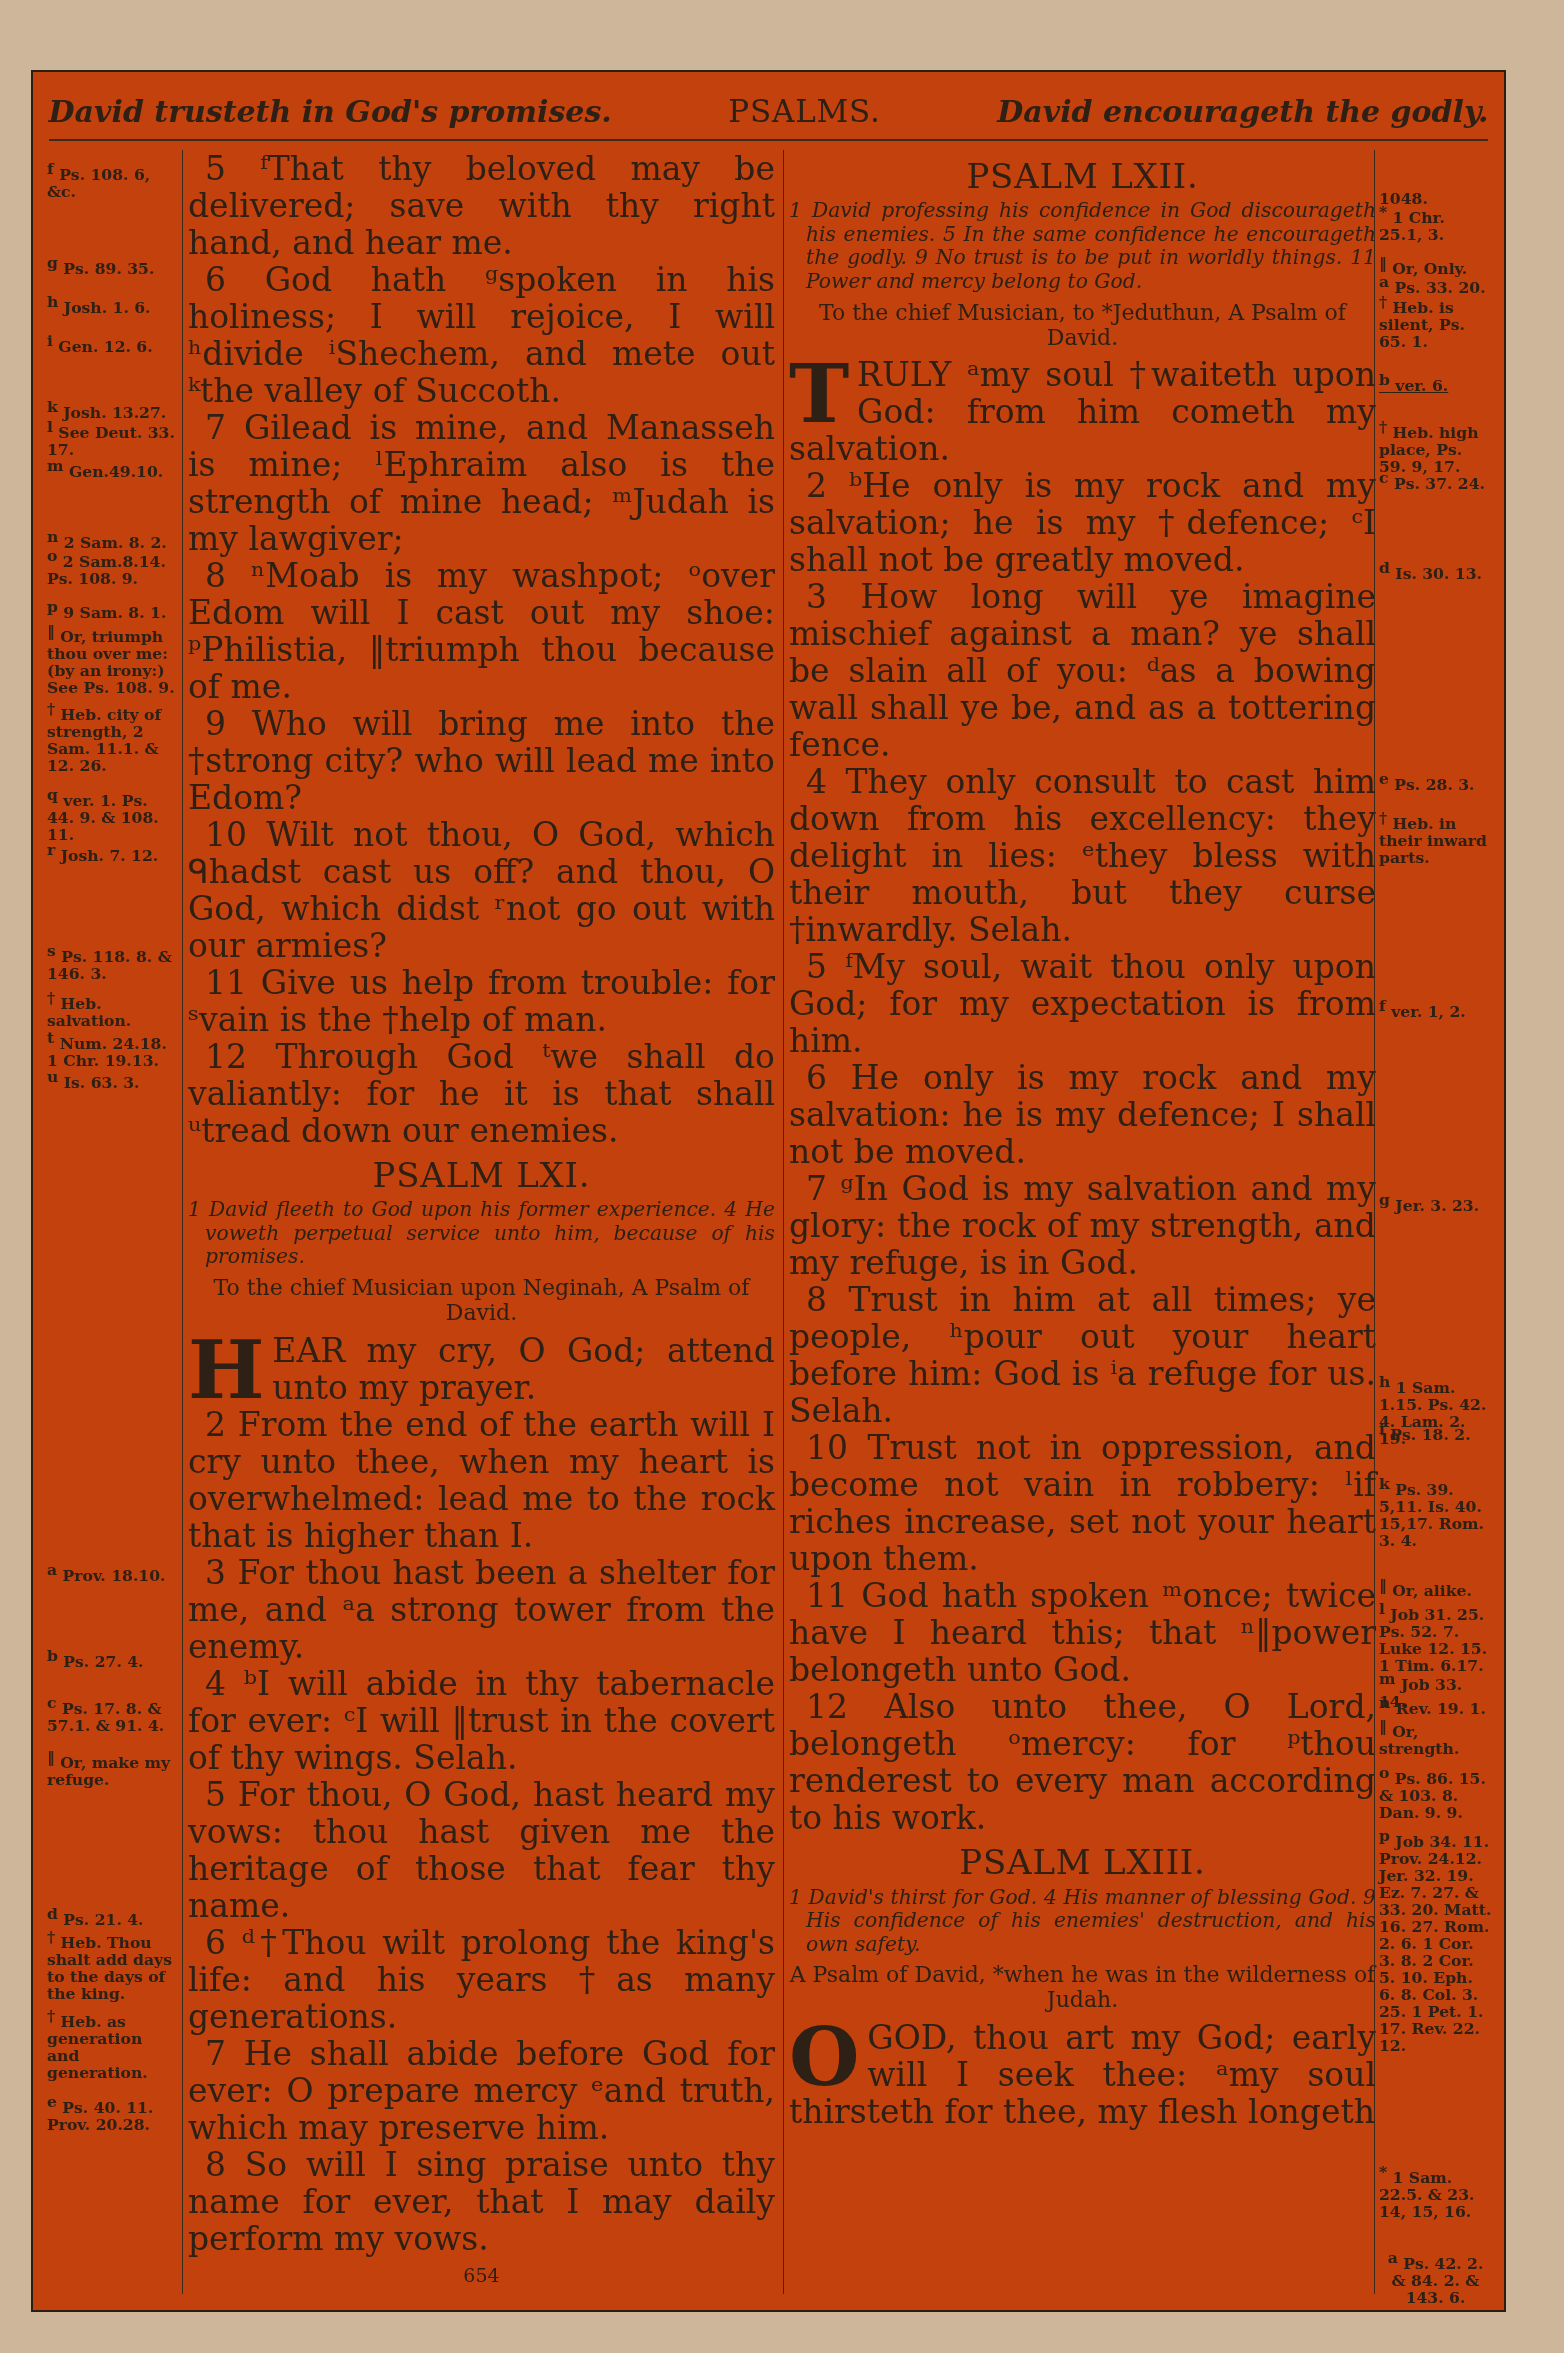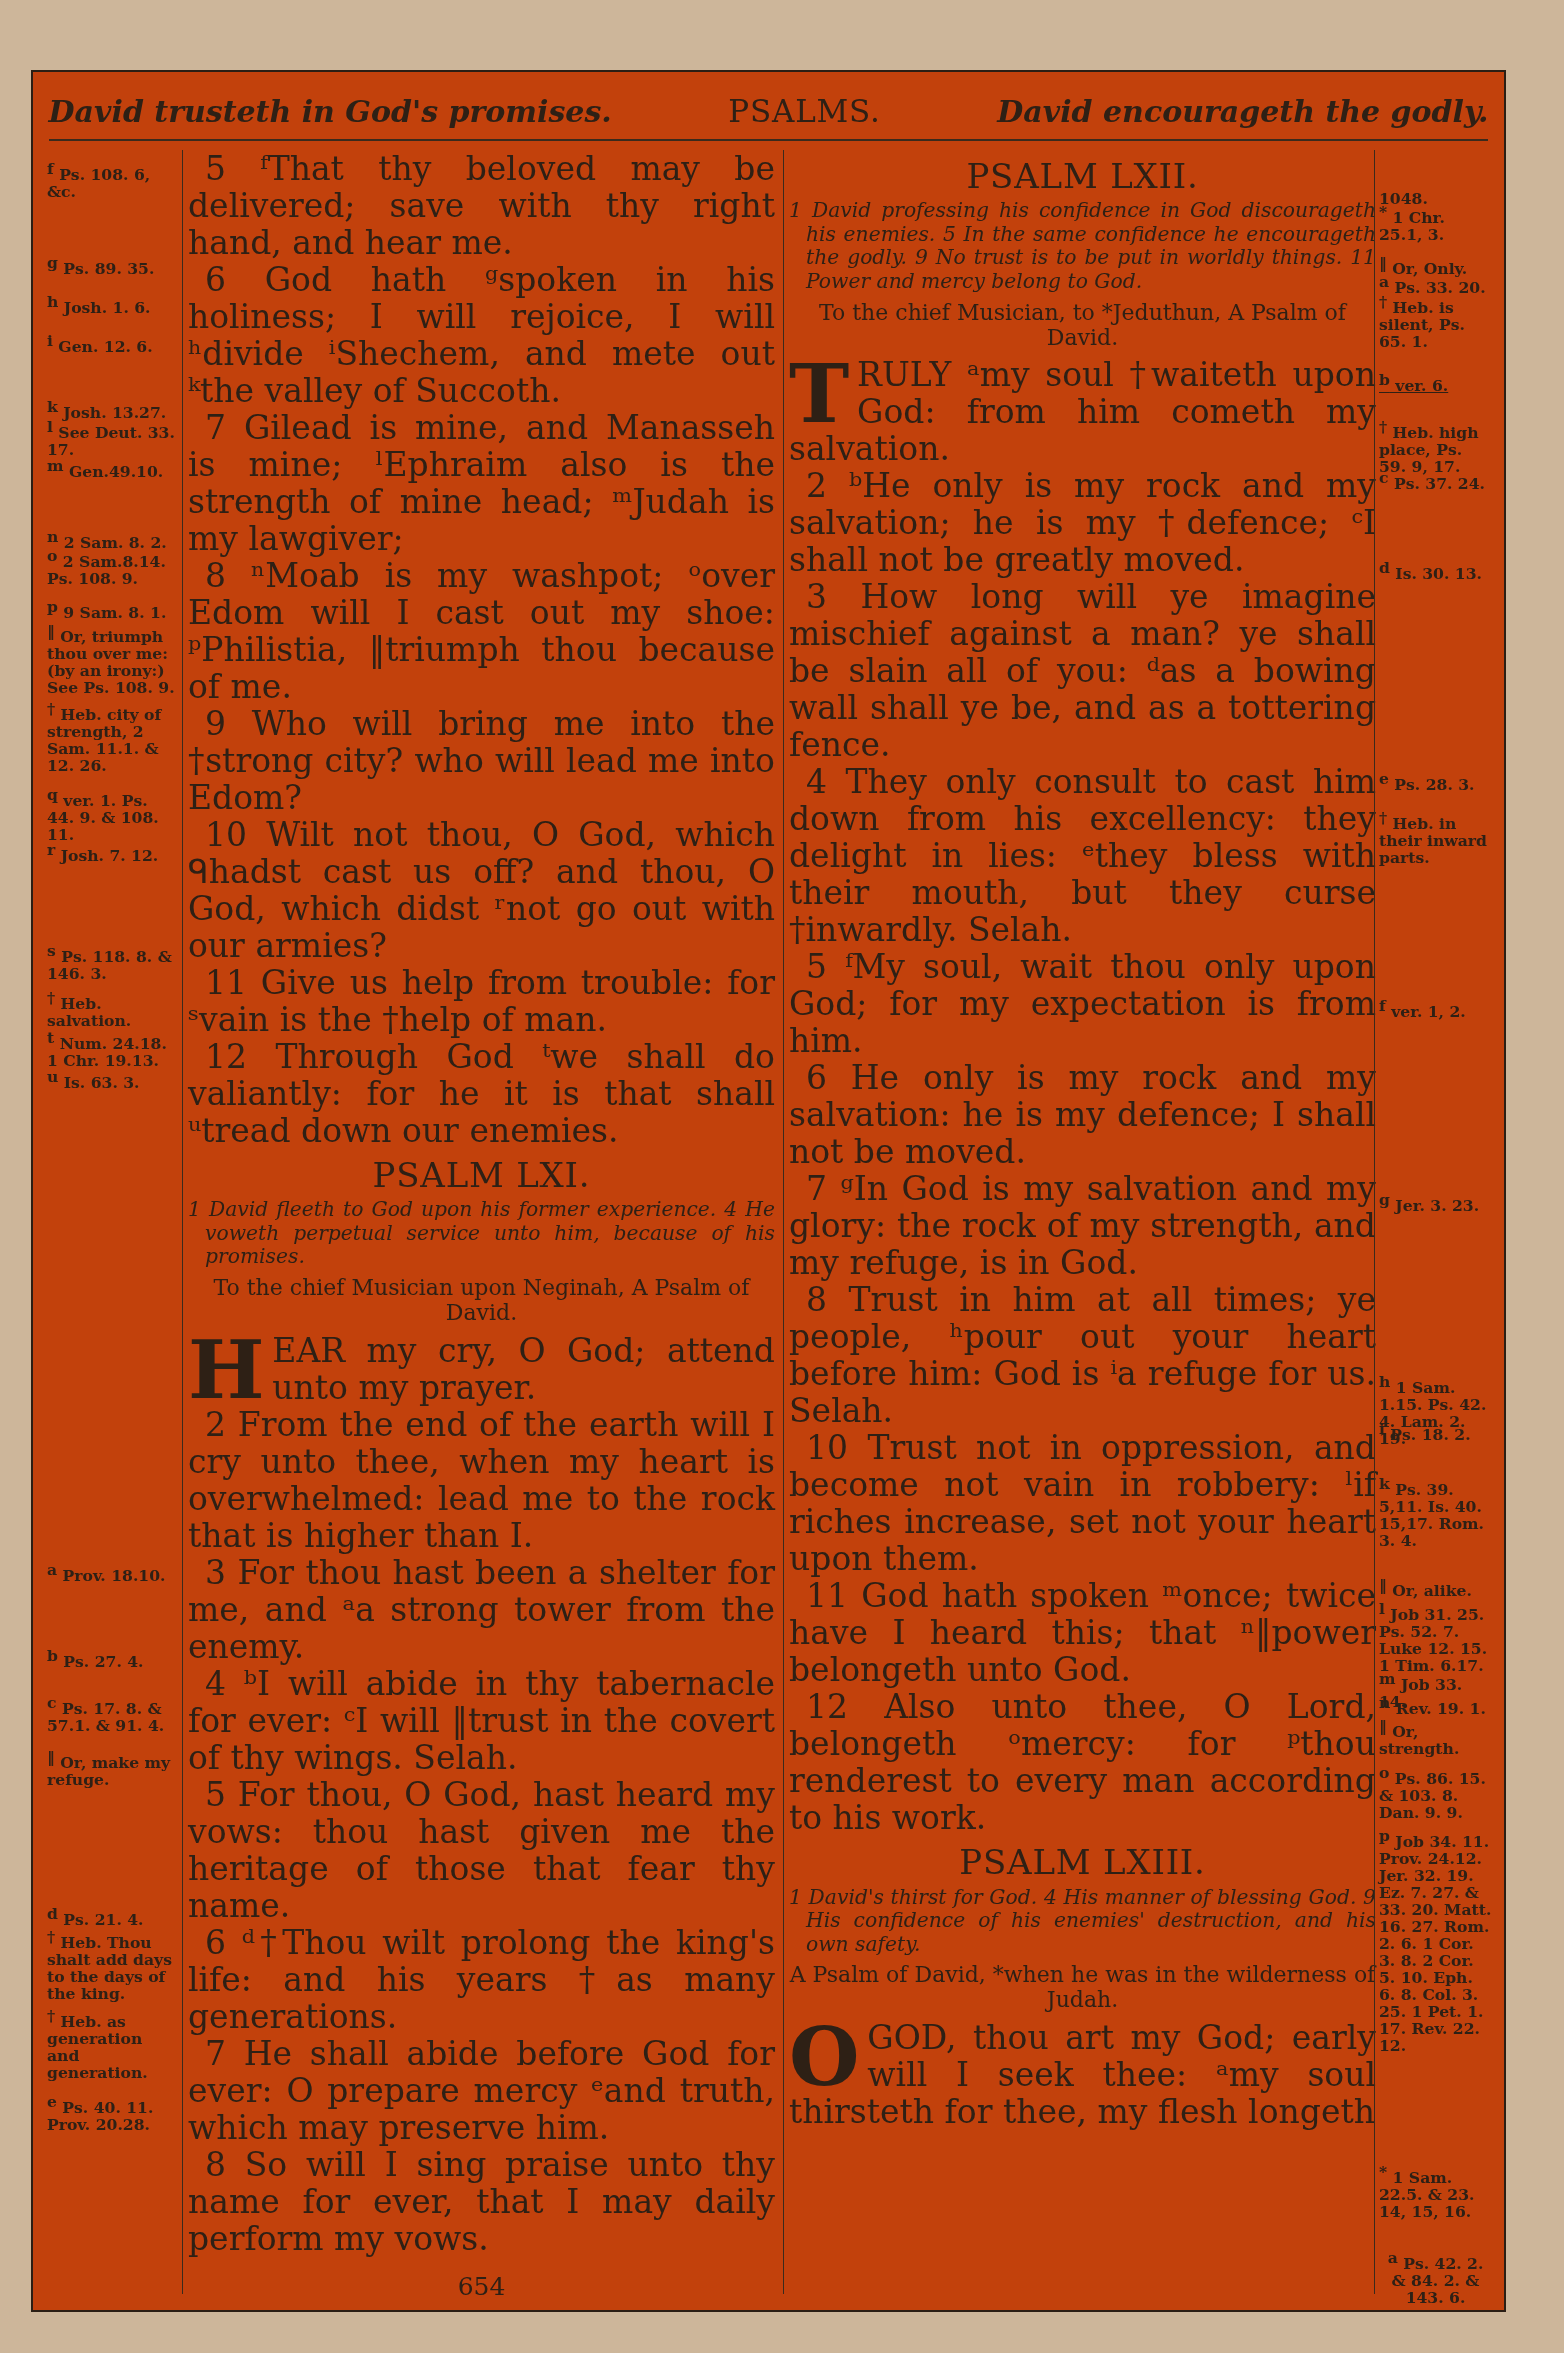--- a/index.html
+++ b/index.html
@@ -13,21 +13,21 @@
   .vrule{position:absolute;top:78px;height:2144px;border-left:1.6px solid #3a2a1c;}
   .col{position:absolute;top:78px;width:587px;height:2160px;font-size:33px;line-height:37px;text-align:justify;}
   .col p{margin:0;}
   .v{text-indent:17px;}
   .sup{font-size:15.6px;vertical-align:super;line-height:0;}
   .pshead{text-align:center;font-size:34px;margin:7.8px 0 4.7px;letter-spacing:0.8px;}
   .arg{font-size:20.3px;line-height:23.5px;font-style:italic;padding-left:17px;text-indent:-17px;margin-bottom:6.3px;}
   .title{font-size:22px;line-height:25px;text-align:center;margin-bottom:6.3px;}
   .drop{float:left;font-size:81px;line-height:69px;margin:3.1px 7.8px 0 0;font-weight:bold;}
   .note{position:absolute;left:0;font-size:15.6px;line-height:17px;font-weight:bold;}
-  .folio{text-align:center;font-size:25px;margin-top:11px;}
+  .folio{text-align:center;font-size:19px;margin-top:0;}
 </style>
 </head>
 <body>
 
 <div class="page">
   <div class="hdr">
     <span>David trusteth in God's promises.</span>
     <span class="mid">PSALMS.</span>
     <span>David encourageth the godly.</span>
   </div>

